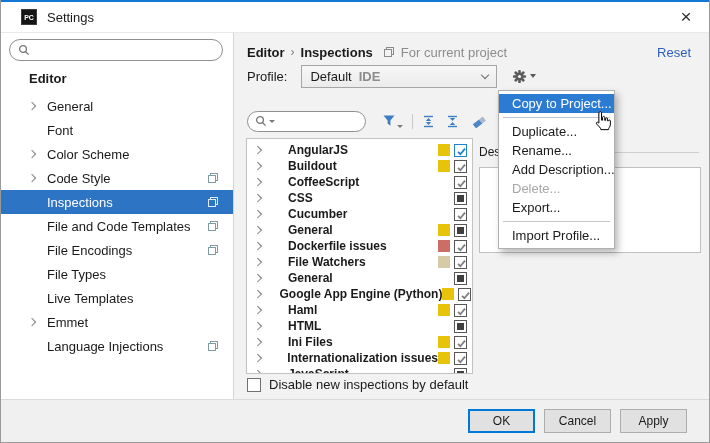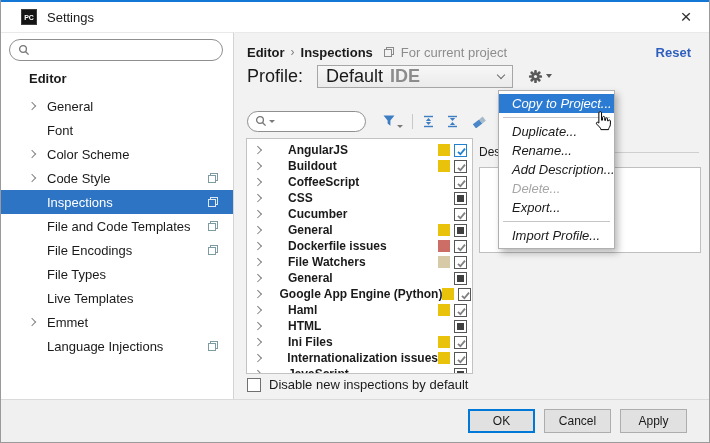--- a/index.html
+++ b/index.html
@@ -32,22 +32,22 @@
   .selected .proj-icon{color:#DCE9F5;}
   .selected .proj-icon .front{fill:#2E74C4;}
   
   .main{position:absolute;top:32px;left:234px;right:0;bottom:43px;background:#F2F2F2;border-top:1px solid #E9E9E9;}
   .crumbs{position:absolute;top:10px;left:12px;right:18px;height:18px;display:flex;align-items:center;font-size:13px;}
   .crumb{font-weight:bold;}
   .crumb-sep{color:#808080;margin:0 6px;font-size:12px;}
   .scope-icon{margin-left:10px;color:#8A8A8A;display:flex;}
   .scope-icon .front{fill:#F2F2F2;}
   .scope-note{color:#8C8C8C;margin-left:6px;}
-  .reset-link{margin-left:auto;color:#2E5FBF;font-weight:bold;}
-  .profile-row{position:absolute;top:31px;left:12px;height:24px;display:flex;align-items:center;font-size:18px;text-align:right;}
+  .reset-link{margin-left:auto;color:#2E5FBF;font-weight:normal;}
+  .profile-row{position:absolute;top:31px;left:12px;height:24px;display:flex;align-items:center;font-size:13px;text-align:right;}
   .combo{margin-left:14px;width:196px;height:23px;border:1px solid #A6A6A6;background:linear-gradient(#F7F7F7,#EBEBEB);
     display:flex;align-items:center;padding:0 8px;}
   .combo-val{color:#1A1A1A;}
   .combo-scheme{color:#8C8C8C;margin-left:7px;font-weight:bold;}
   .combo-arrow{margin-left:auto;width:6px;height:6px;border-top:1.5px solid #6A6A6A;border-right:1.5px solid #6A6A6A;transform:rotate(135deg);margin-top:-3px;}
   .gear-btn{margin-left:15px;display:flex;align-items:center;}
   .caret-down{width:0;height:0;border-left:3.5px solid transparent;border-right:3.5px solid transparent;border-top:4px solid #5A5A5A;margin-left:3px;}
   
   .toolbar{position:absolute;top:76px;left:12px;height:24px;display:flex;align-items:center;}
   .list-search{width:119px;height:21px;border:1px solid #8F8F8F;border-radius:11px;background:#FFF;display:flex;align-items:center;padding-left:7px;gap:2px;}
@@ -77,21 +77,21 @@
   
   .footer{position:absolute;bottom:0;left:0;right:0;height:43px;background:#F0F0F0;border-top:1px solid #DADADA;
     display:flex;align-items:center;justify-content:flex-end;padding-right:22px;gap:9px;}
   .btn{min-width:67px;height:24px;background:#E1E1E1;border:1px solid #ADADAD;font-size:12px;font-family:"Liberation Sans",sans-serif;
     display:flex;align-items:center;justify-content:center;padding:0 12px;color:#1A1A1A;}
   .btn.default{border-color:#0078D7;box-shadow:inset 0 0 0 1px #0078D7;}
   .btn.underline-first::first-letter{text-decoration:underline;}
   
   .menu{position:absolute;left:497px;top:90px;width:117px;background:#FFF;border:1px solid #B0B0B0;
     box-shadow:3px 4px 7px rgba(0,0,0,.28);padding:3px 0;z-index:5;}
-  .menu-item{height:19px;line-height:19px;padding-left:13px;font-size:13px;white-space:nowrap;font-style:italic;}
+  .menu-item{height:19px;line-height:19px;padding-left:13px;font-size:13px;white-space:nowrap;}
   .menu-item.highlighted{background:#2C7BD3;color:#FFF;}
   .menu-item.disabled{color:#A6A6A6;}
   .menu-sep{height:1px;background:#C6C6C6;margin:4px 4px;}
   .cursor{position:absolute;left:591px;top:110px;z-index:9;}
 </style>
 </head>
 <body>
 
 <div class="window">
   <div class="accent"></div>

